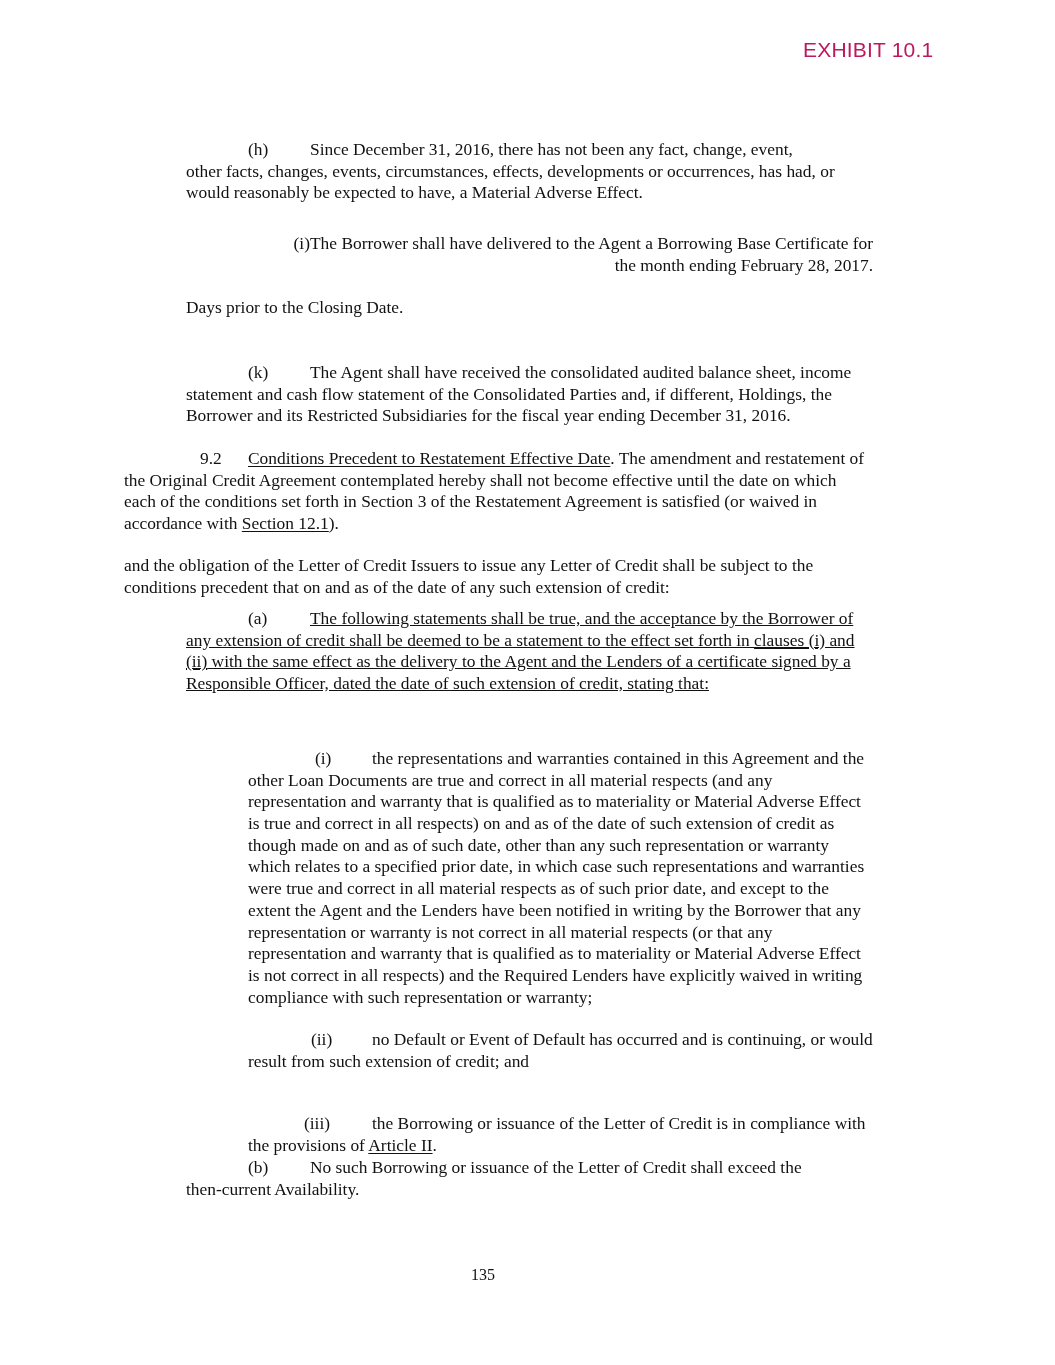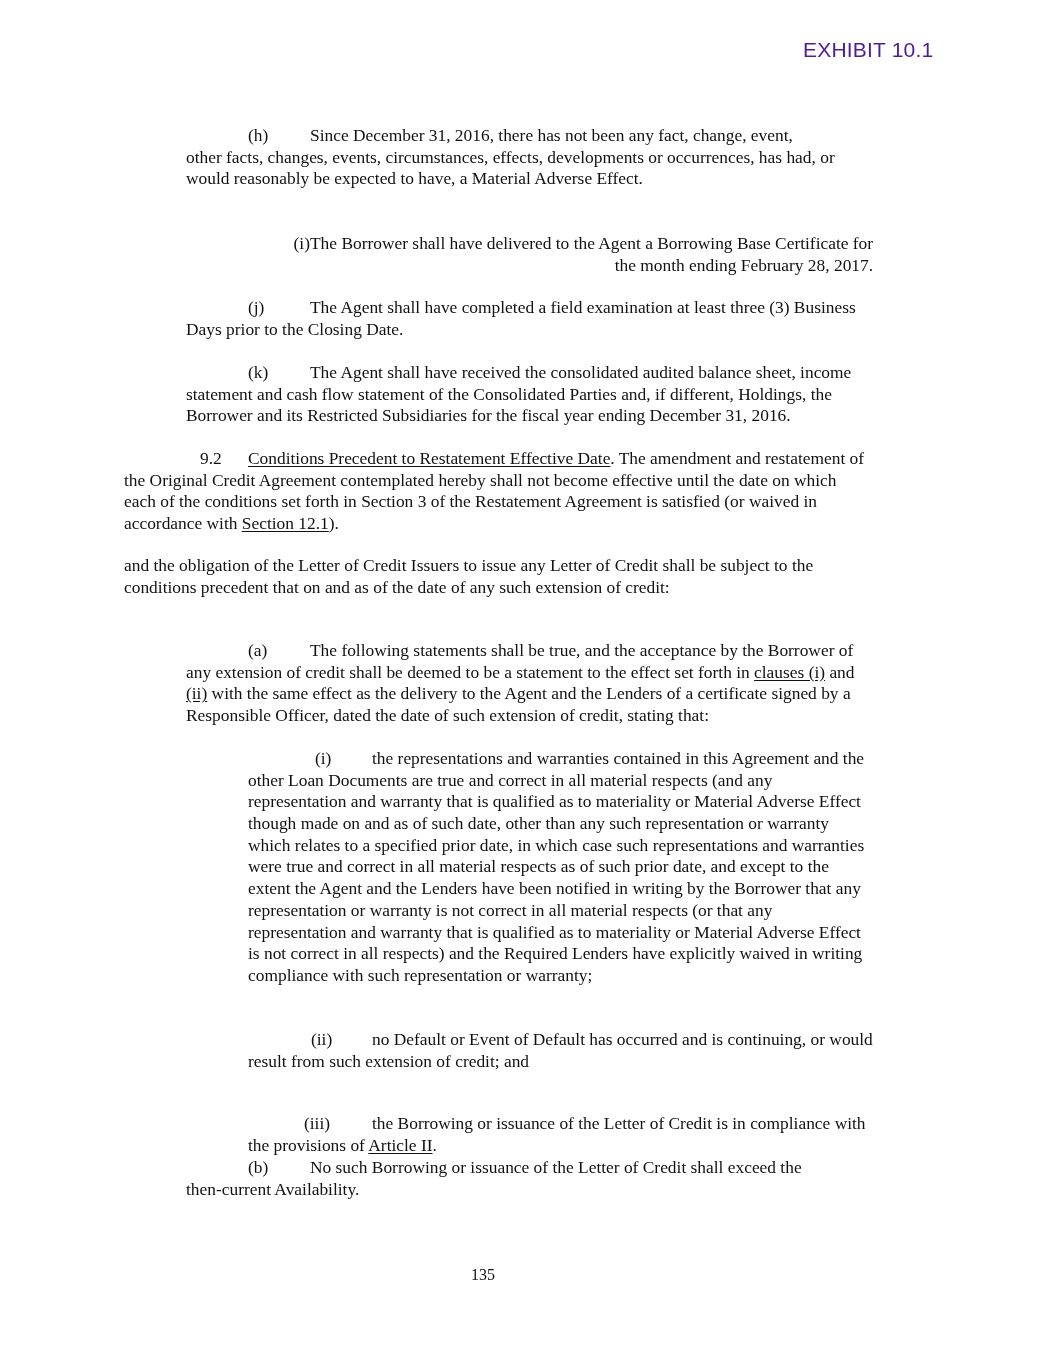--- a/index.html
+++ b/index.html
@@ -13,21 +13,21 @@
     position: relative;
     overflow: hidden;
     color: #111111;
   }
   .exhibit {
     position: absolute;
     top: 38px;
     left: 803px;
     font-family: "Liberation Sans", sans-serif;
     font-size: 21px;
-    color: #4c1d95;
+    color: #be185d;
     letter-spacing: 0.2px;
   }
   .page {
     position: absolute;
     top: 0;
     left: 0;
     width: 1055px;
     font-family: "Liberation Serif", serif;
     font-size: 17.4px;
     line-height: 21.7px;
@@ -55,33 +55,32 @@
     font-size: 16px;
   }
 </style>
 </head>
 <body>
 
 <div class="exhibit">EXHIBIT 10.1</div>
 
 <div class="page">
 
-  <div class="block" style="top:125px; left:186px;">
+  <div class="block" style="top:139px; left:186px;">
     <span class="line"><span class="lbl" style="margin-left:62px; width:62px;">(h)</span><span>Since December 31, 2016, there has not been any fact, change, event,</span></span>
     <span class="line">other facts, changes, events, circumstances, effects, developments or occurrences, has had, or</span>
     <span class="line">would reasonably be expected to have, a Material Adverse Effect.</span>
   </div>
 
   <div class="block" style="top:233px; left:186px;text-align:right;">
     <span class="line"><span class="lbl" style="margin-left:62px; width:62px;">(i)</span><span>The Borrower shall have delivered to the Agent a Borrowing Base Certificate for</span></span>
     <span class="line">the month ending February 28, 2017.</span>
   </div>
 
   <div class="block" style="top:297px; left:186px;">
-    <span class="line"><span class="lbl" style="margin-left:62px; width:62px;">(j)</span><span>The Agent shall have completed a field examination at least three (3) Business</span></span>
     <span class="line">Days prior to the Closing Date.</span>
   </div>
 
   <div class="block" style="top:362px; left:186px;">
     <span class="line"><span class="lbl" style="margin-left:62px; width:62px;">(k)</span><span>The Agent shall have received the consolidated audited balance sheet, income</span></span>
     <span class="line">statement and cash flow statement of the Consolidated Parties and, if different, Holdings, the</span>
     <span class="line">Borrower and its Restricted Subsidiaries for the fiscal year ending December 31, 2016.</span>
   </div>
 
   <div class="block" style="top:448px; left:124px;">
@@ -89,31 +88,32 @@
     <span class="line">the Original Credit Agreement contemplated hereby shall not become effective until the date on which</span>
     <span class="line">each of the conditions set forth in Section 3 of the Restatement Agreement is satisfied (or waived in</span>
     <span class="line"><span>accordance with </span><u>Section 12.1</u><span>).</span></span>
   </div>
 
   <div class="block" style="top:555px; left:124px;">
     <span class="line">and the obligation of the Letter of Credit Issuers to issue any Letter of Credit shall be subject to the</span>
     <span class="line">conditions precedent that on and as of the date of any such extension of credit:</span>
   </div>
 
-  <div class="block" style="top:640px; left:186px;">
+  <div class="block" style="top:608px; left:186px;text-decoration:underline;">
     <span class="line"><span class="lbl" style="margin-left:62px; width:62px;">(a)</span><span>The following statements shall be true, and the acceptance by the Borrower of</span></span>
     <span class="line"><span>any extension of credit shall be deemed to be a statement to the effect set forth in </span><u>clauses (i)</u><span> and</span></span>
     <span class="line"><u>(ii)</u><span> with the same effect as the delivery to the Agent and the Lenders of a certificate signed by a</span></span>
     <span class="line">Responsible Officer, dated the date of such extension of credit, stating that:</span>
   </div>
 
   <div class="block" style="top:748px; left:248px;">
     <span class="line"><span class="lbl" style="margin-left:67px; width:57px;">(i)</span><span>the representations and warranties contained in this Agreement and the</span></span>
     <span class="line">other Loan Documents are true and correct in all material respects (and any</span>
     <span class="line">representation and warranty that is qualified as to materiality or Material Adverse Effect</span>
+    <span class="line">is true and correct in all respects) on and as of the date of such extension of credit as</span>
     <span class="line">though made on and as of such date, other than any such representation or warranty</span>
     <span class="line">which relates to a specified prior date, in which case such representations and warranties</span>
     <span class="line">were true and correct in all material respects as of such prior date, and except to the</span>
     <span class="line">extent the Agent and the Lenders have been notified in writing by the Borrower that any</span>
     <span class="line">representation or warranty is not correct in all material respects (or that any</span>
     <span class="line">representation and warranty that is qualified as to materiality or Material Adverse Effect</span>
     <span class="line">is not correct in all respects) and the Required Lenders have explicitly waived in writing</span>
     <span class="line">compliance with such representation or warranty;</span>
   </div>
 

